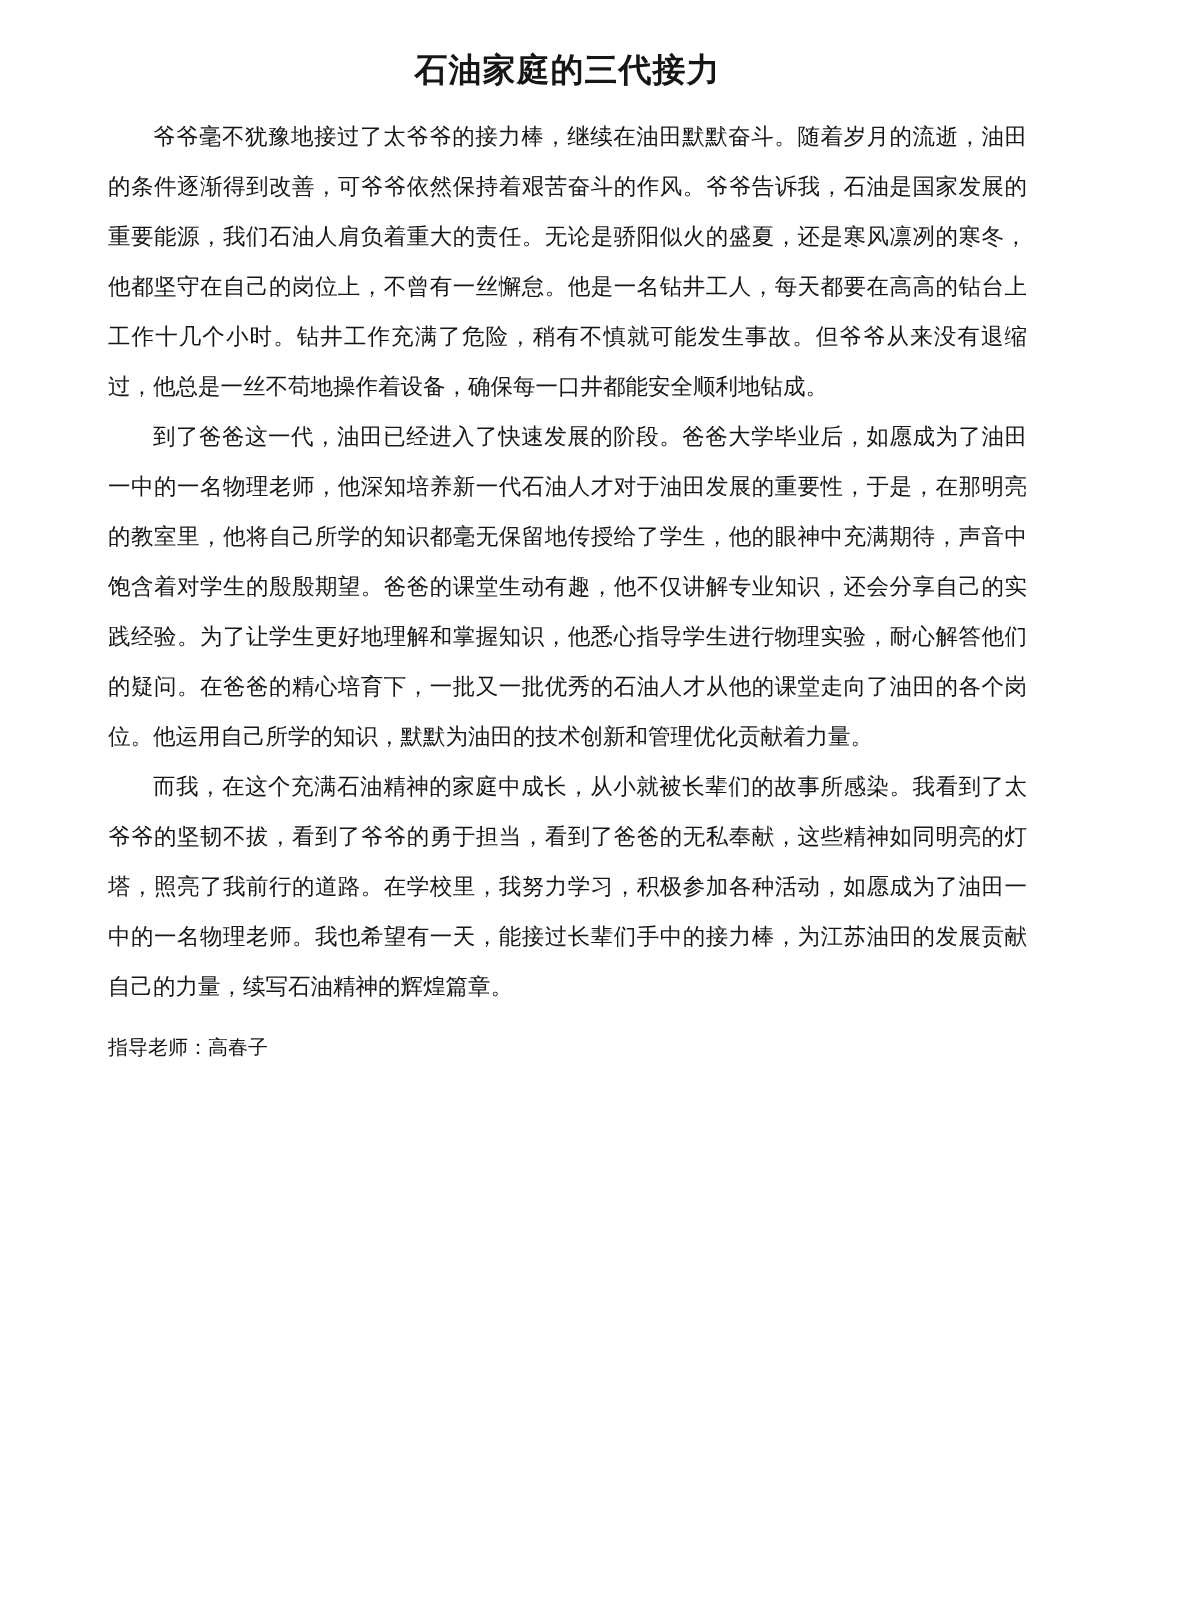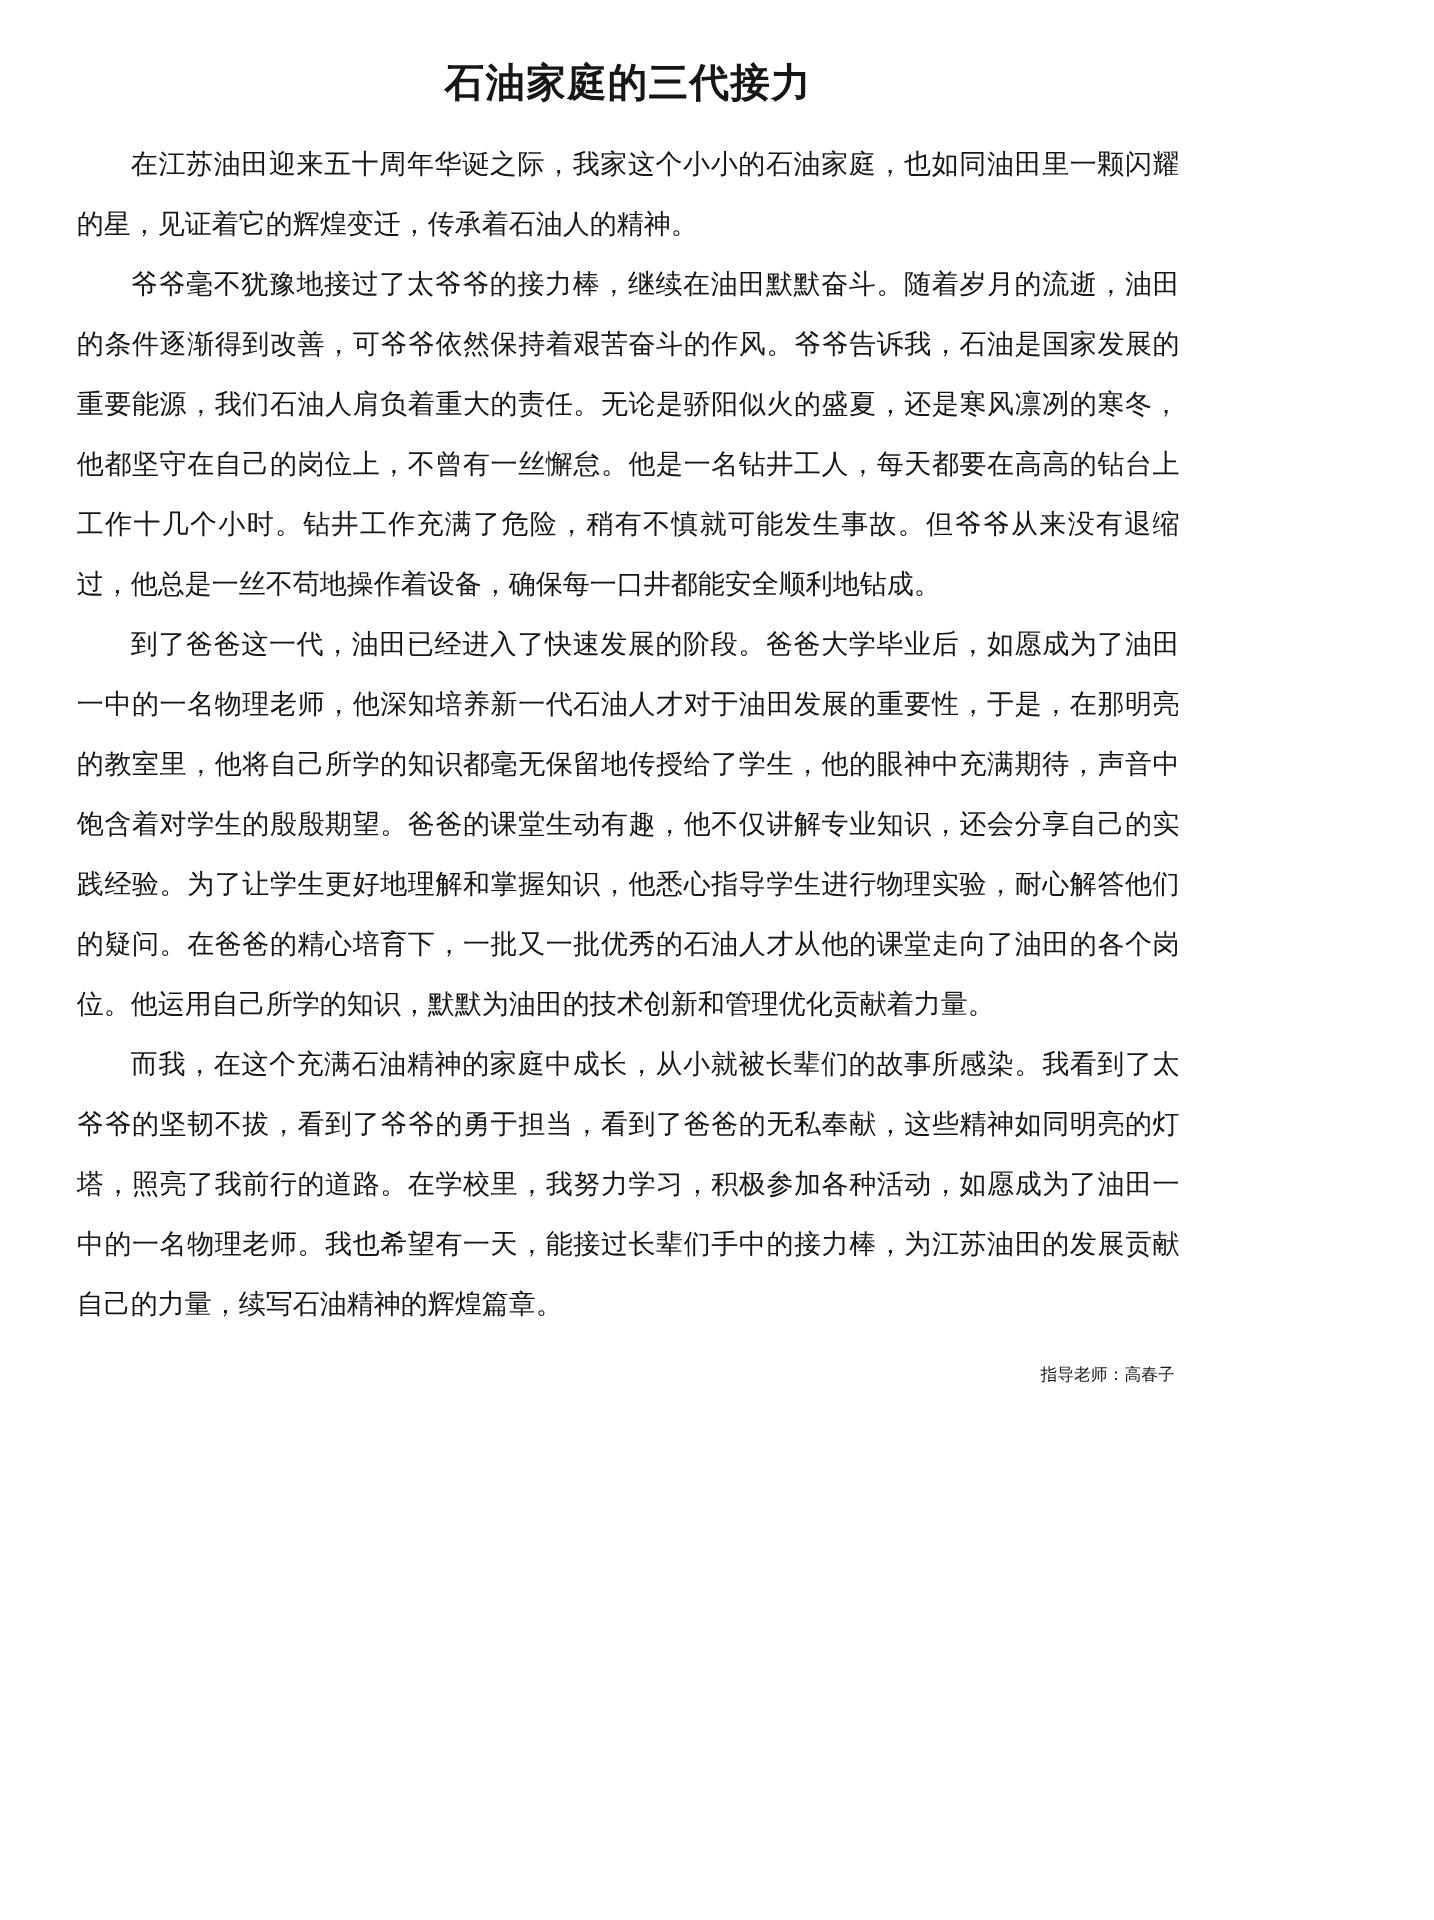--- a/index.html
+++ b/index.html
@@ -13,20 +13,21 @@
     color: #161616;
     font-family: "Liberation Serif", "DejaVu Serif", serif;
     overflow: hidden;
   }
   .page {
     box-sizing: border-box;
     width: 1047px;
     height: 1600px;
     padding: 36px 64px 0 64px;
     background: #ffffff;
+    margin-left: 44px;
   }
   .doc-title {
     font-size: 33px;
     font-weight: bold;
     text-align: center;
     margin: 12px 0 0 0;
     letter-spacing: 1px;
     line-height: 44px;
   }
   .doc-byline {
@@ -41,35 +42,33 @@
   }
   .para {
     font-size: 22.5px;
     line-height: 50px;
     text-align: justify;
     text-indent: 2em;
     margin: 0;
     word-break: break-all;
   }
   .signature {
-    font-size: 14px;
-    text-align: right;
+    font-size: 20px;
     margin-top: 10px;
     line-height: 50px;
     padding-right: 4px;
   }
 </style>
 </head>
 <body>
 
 <div class="page">
   <h1 class="doc-title">石油家庭的三代接力</h1>
 
 
   <div class="doc-body">
-      <p class="para">在江苏油田迎来五十周年华诞之际，我家这个小小的石油家庭，也如同油田里一颗闪耀的星，见证着它的辉煌变迁，传承着石油人的精神。</p>
       <p class="para">爷爷毫不犹豫地接过了太爷爷的接力棒，继续在油田默默奋斗。随着岁月的流逝，油田的条件逐渐得到改善，可爷爷依然保持着艰苦奋斗的作风。爷爷告诉我，石油是国家发展的重要能源，我们石油人肩负着重大的责任。无论是骄阳似火的盛夏，还是寒风凛冽的寒冬，他都坚守在自己的岗位上，不曾有一丝懈怠。他是一名钻井工人，每天都要在高高的钻台上工作十几个小时。钻井工作充满了危险，稍有不慎就可能发生事故。但爷爷从来没有退缩过，他总是一丝不苟地操作着设备，确保每一口井都能安全顺利地钻成。</p>
       <p class="para">到了爸爸这一代，油田已经进入了快速发展的阶段。爸爸大学毕业后，如愿成为了油田一中的一名物理老师，他深知培养新一代石油人才对于油田发展的重要性，于是，在那明亮的教室里，他将自己所学的知识都毫无保留地传授给了学生，他的眼神中充满期待，声音中饱含着对学生的殷殷期望。爸爸的课堂生动有趣，他不仅讲解专业知识，还会分享自己的实践经验。为了让学生更好地理解和掌握知识，他悉心指导学生进行物理实验，耐心解答他们的疑问。在爸爸的精心培育下，一批又一批优秀的石油人才从他的课堂走向了油田的各个岗位。他运用自己所学的知识，默默为油田的技术创新和管理优化贡献着力量。</p>
       <p class="para">而我，在这个充满石油精神的家庭中成长，从小就被长辈们的故事所感染。我看到了太爷爷的坚韧不拔，看到了爷爷的勇于担当，看到了爸爸的无私奉献，这些精神如同明亮的灯塔，照亮了我前行的道路。在学校里，我努力学习，积极参加各种活动，如愿成为了油田一中的一名物理老师。我也希望有一天，能接过长辈们手中的接力棒，为江苏油田的发展贡献自己的力量，续写石油精神的辉煌篇章。</p>
     </div>
 
   <div class="signature">指导老师：高春子</div>
 </div>
 
 </body></html>

